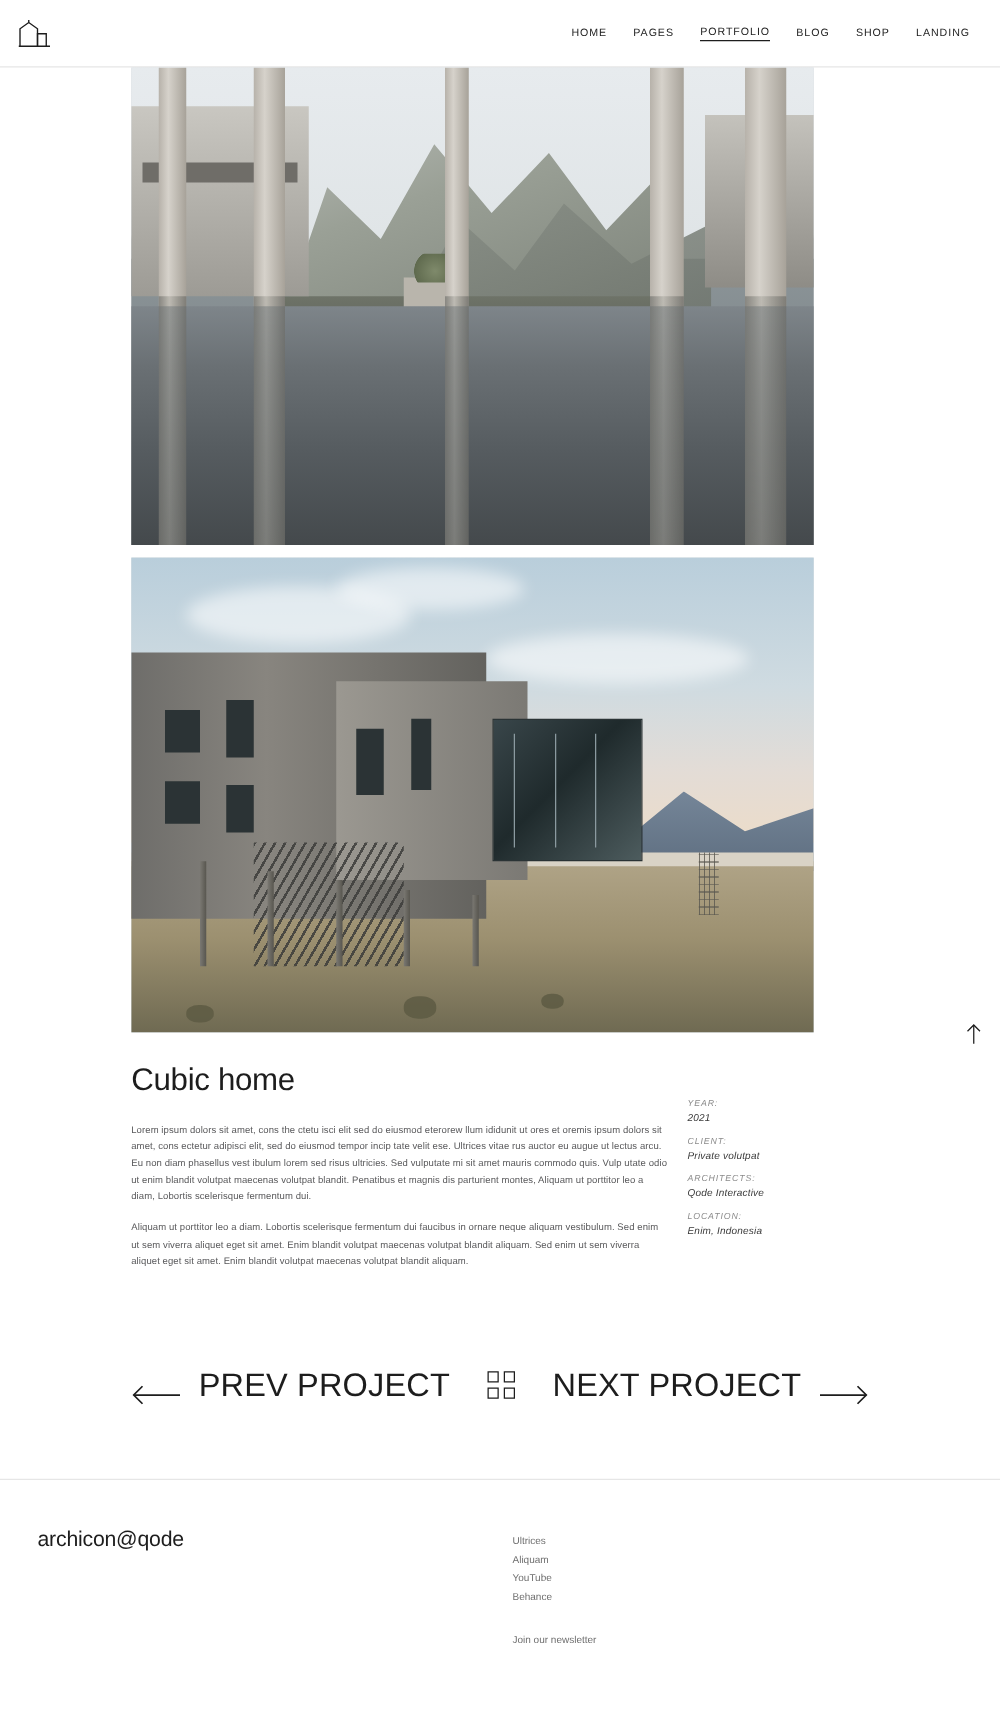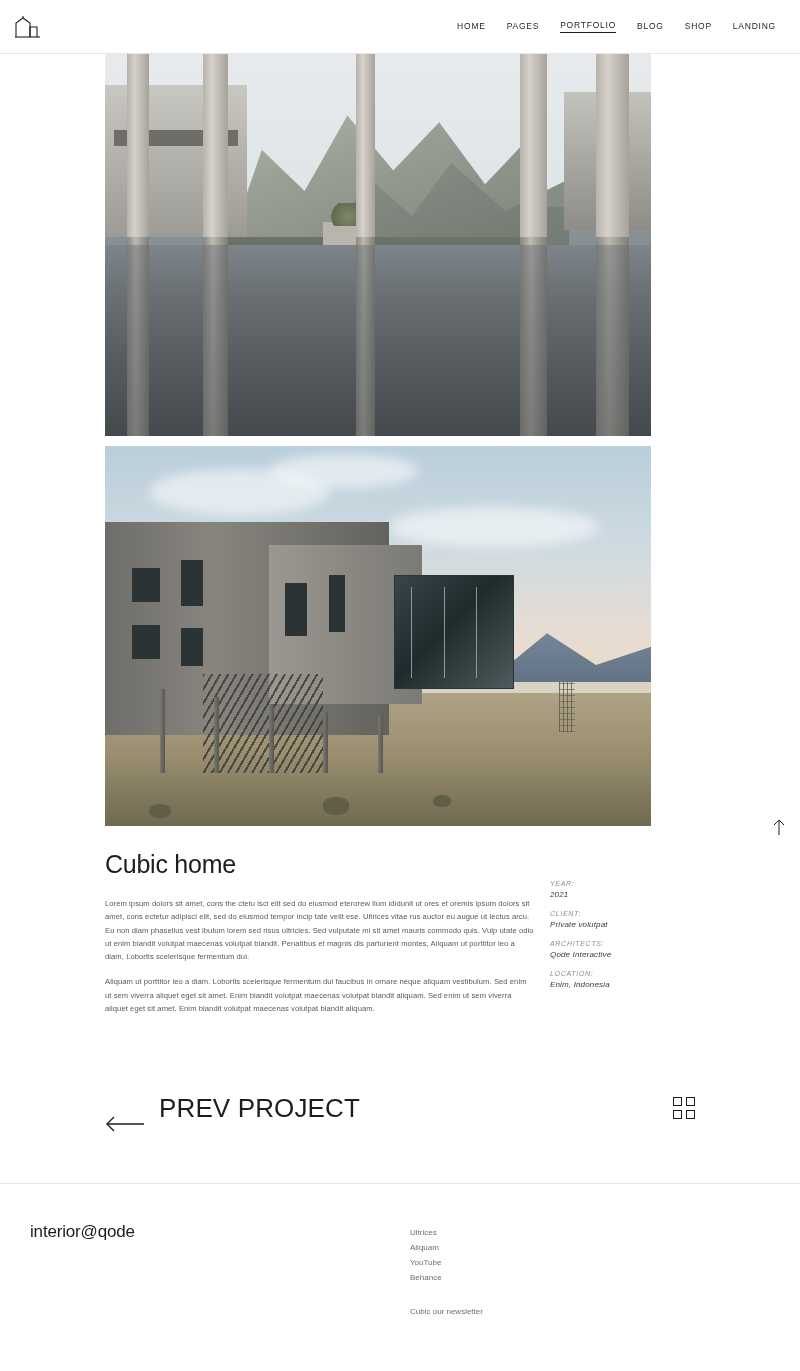--- a/index.html
+++ b/index.html
@@ -207,21 +207,21 @@
   
   .project-nav {
     display: flex;
     align-items: center;
     justify-content: space-between;
     padding: 52px 105px 0 105px;
     height: 110px;
   }
   .pnav-link {
     display: flex;
-    align-items: flex-end;
+    align-items: center;
     gap: 14px;
     font-size: 26px;
     letter-spacing: 0.005em;
     color: #1d1d1d;
     text-decoration: none;
     font-weight: 400;
   }
   .arrow { width: 40px; height: 16px; display: inline-block; }
   .grid-icon {
     display: grid;
@@ -386,35 +386,44 @@
       <span>PREV PROJECT</span>
     </a>
 
     <a class="grid-icon" href="#">
       <i></i>
       <i></i>
       <i></i>
       <i></i>
     </a>
 
+    <a class="pnav-link" href="#">
+      <span>NEXT PROJECT</span>
+      <span class="arrow">
+        <svg width="40" height="16" viewBox="0 0 40 16" fill="none" stroke="#1d1d1d" stroke-width="1.4">
+          <path d="M1 8 H38"></path>
+            <path d="M31 1 L38 8 L31 15"></path>
+        </svg>
+      </span>
+    </a>
   </div>
 
   <a class="back-to-top" href="#">
     <svg width="18" height="18" viewBox="0 0 18 18" fill="none" stroke="#1d1d1d" stroke-width="1">
       <path d="M9 17 V2"></path>
         <path d="M4 7 L9 2 L14 7"></path>
     </svg>
   </a>
 
 </div>
 
 <div class="footer">
   <div class="f-col1">
-    <div class="f-brand">interior@qode</div>
+    <div class="f-brand">archicon@qode</div>
   </div>
   <div class="f-col3">
     <a class="f-social" href="#">Ultrices</a>
     <a class="f-social" href="#">Aliquam</a>
     <a class="f-social" href="#">YouTube</a>
     <a class="f-social" href="#">Behance</a>
-    <div class="f-newsletter">Cubic our newsletter</div>
+    <div class="f-newsletter">Join our newsletter</div>
   </div>
 </div>
 
 </body></html>

